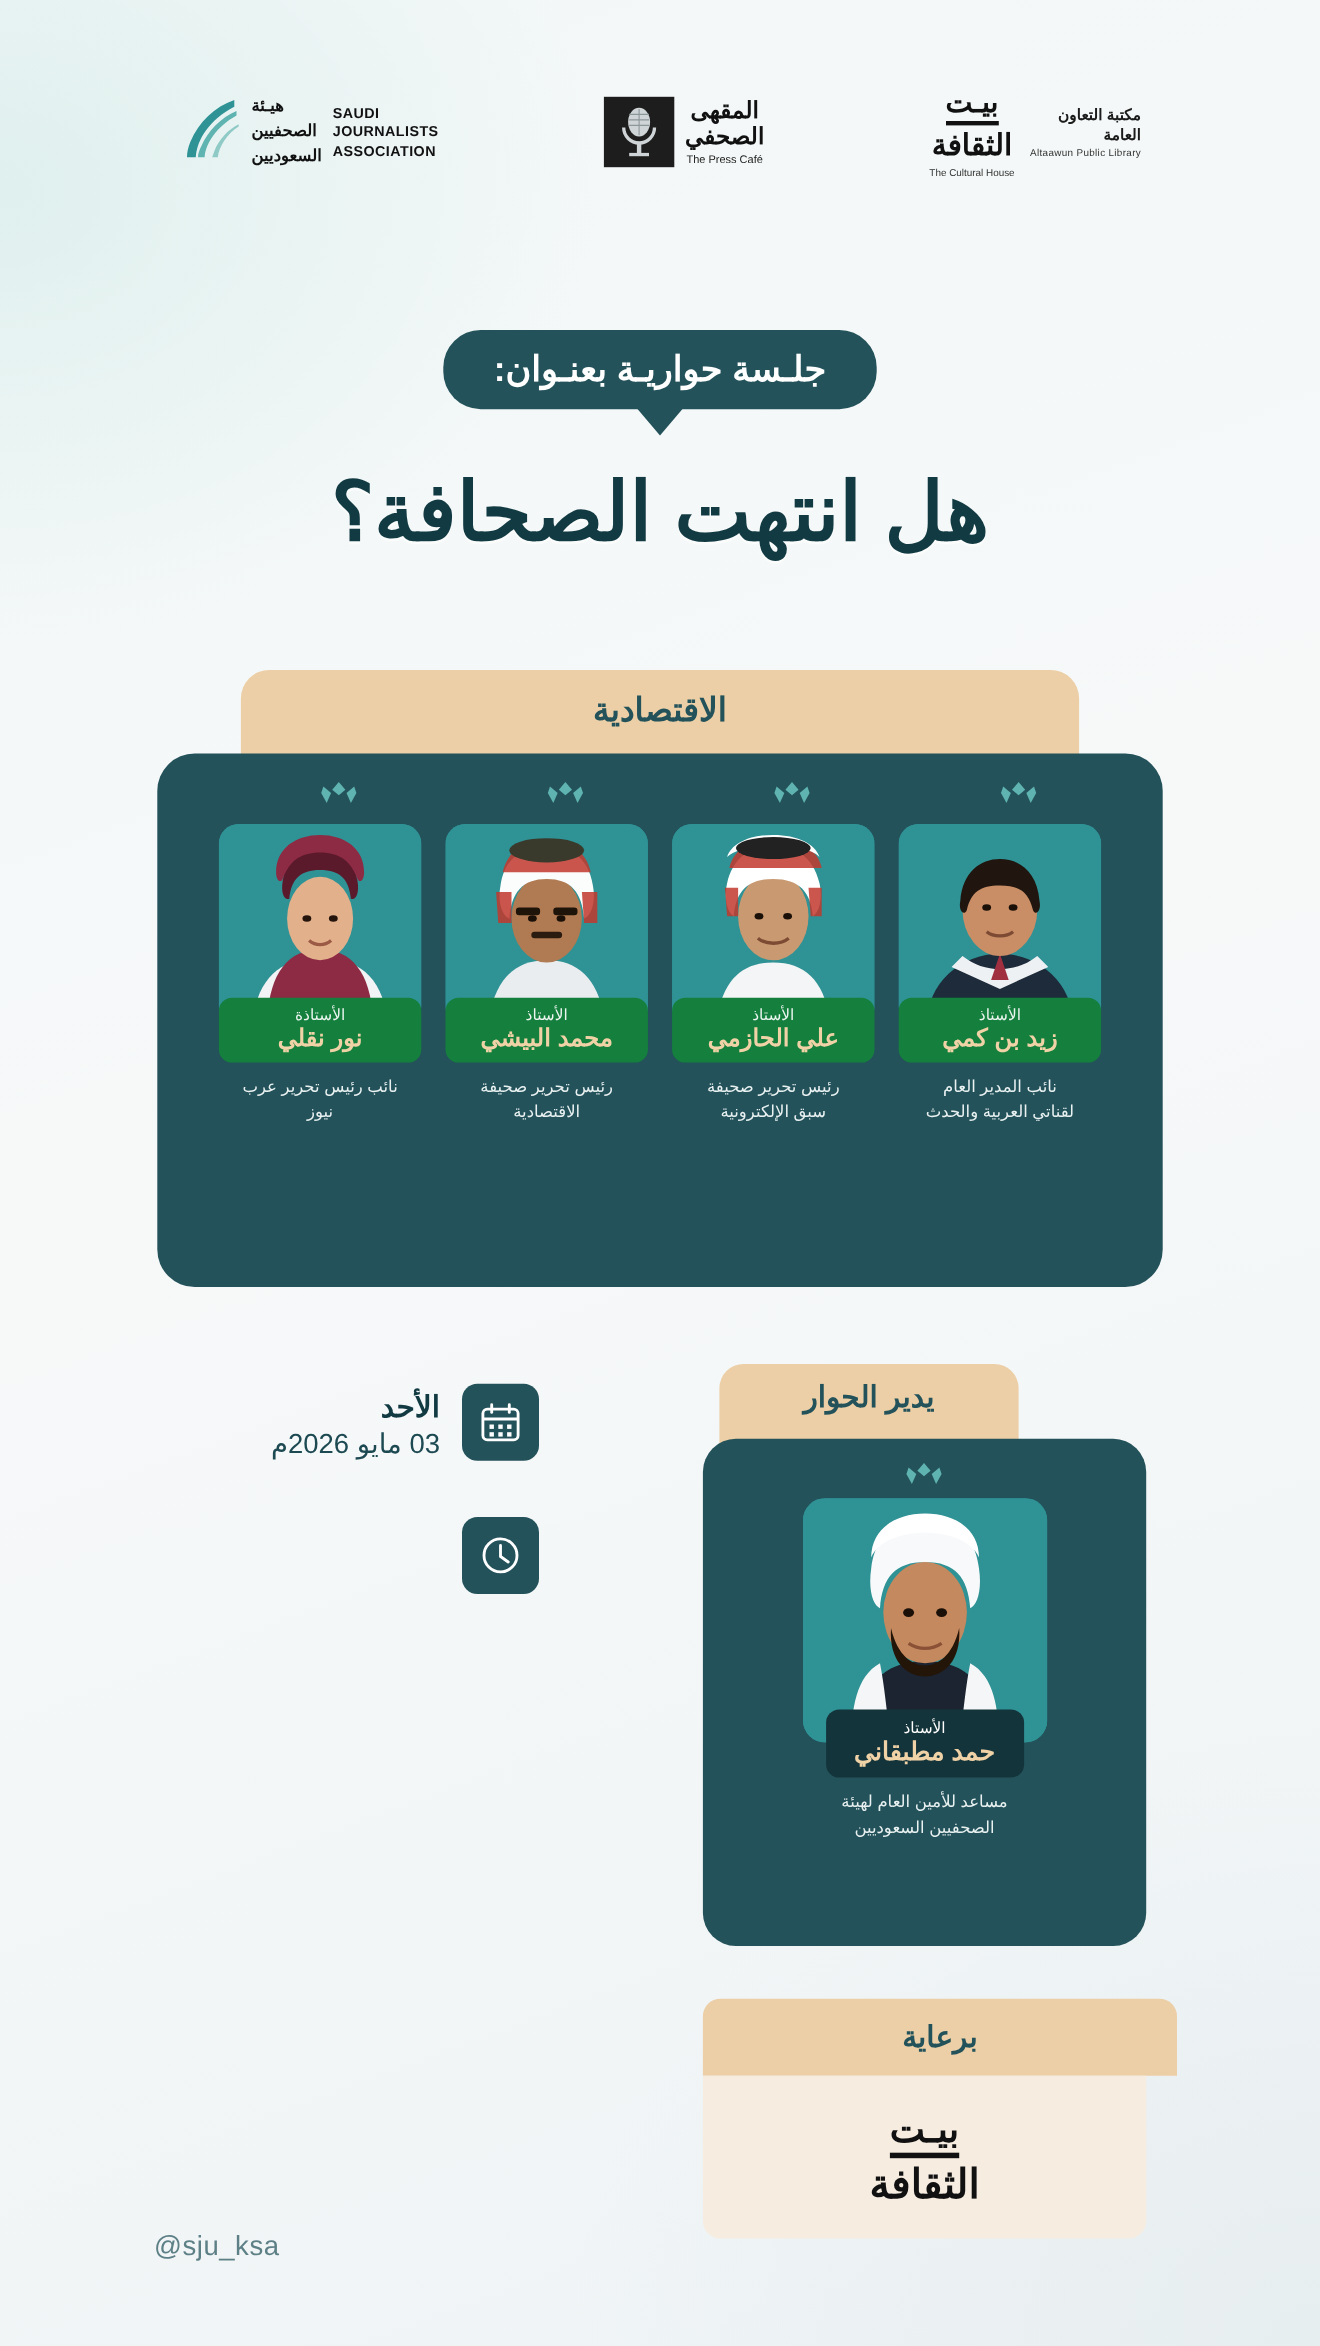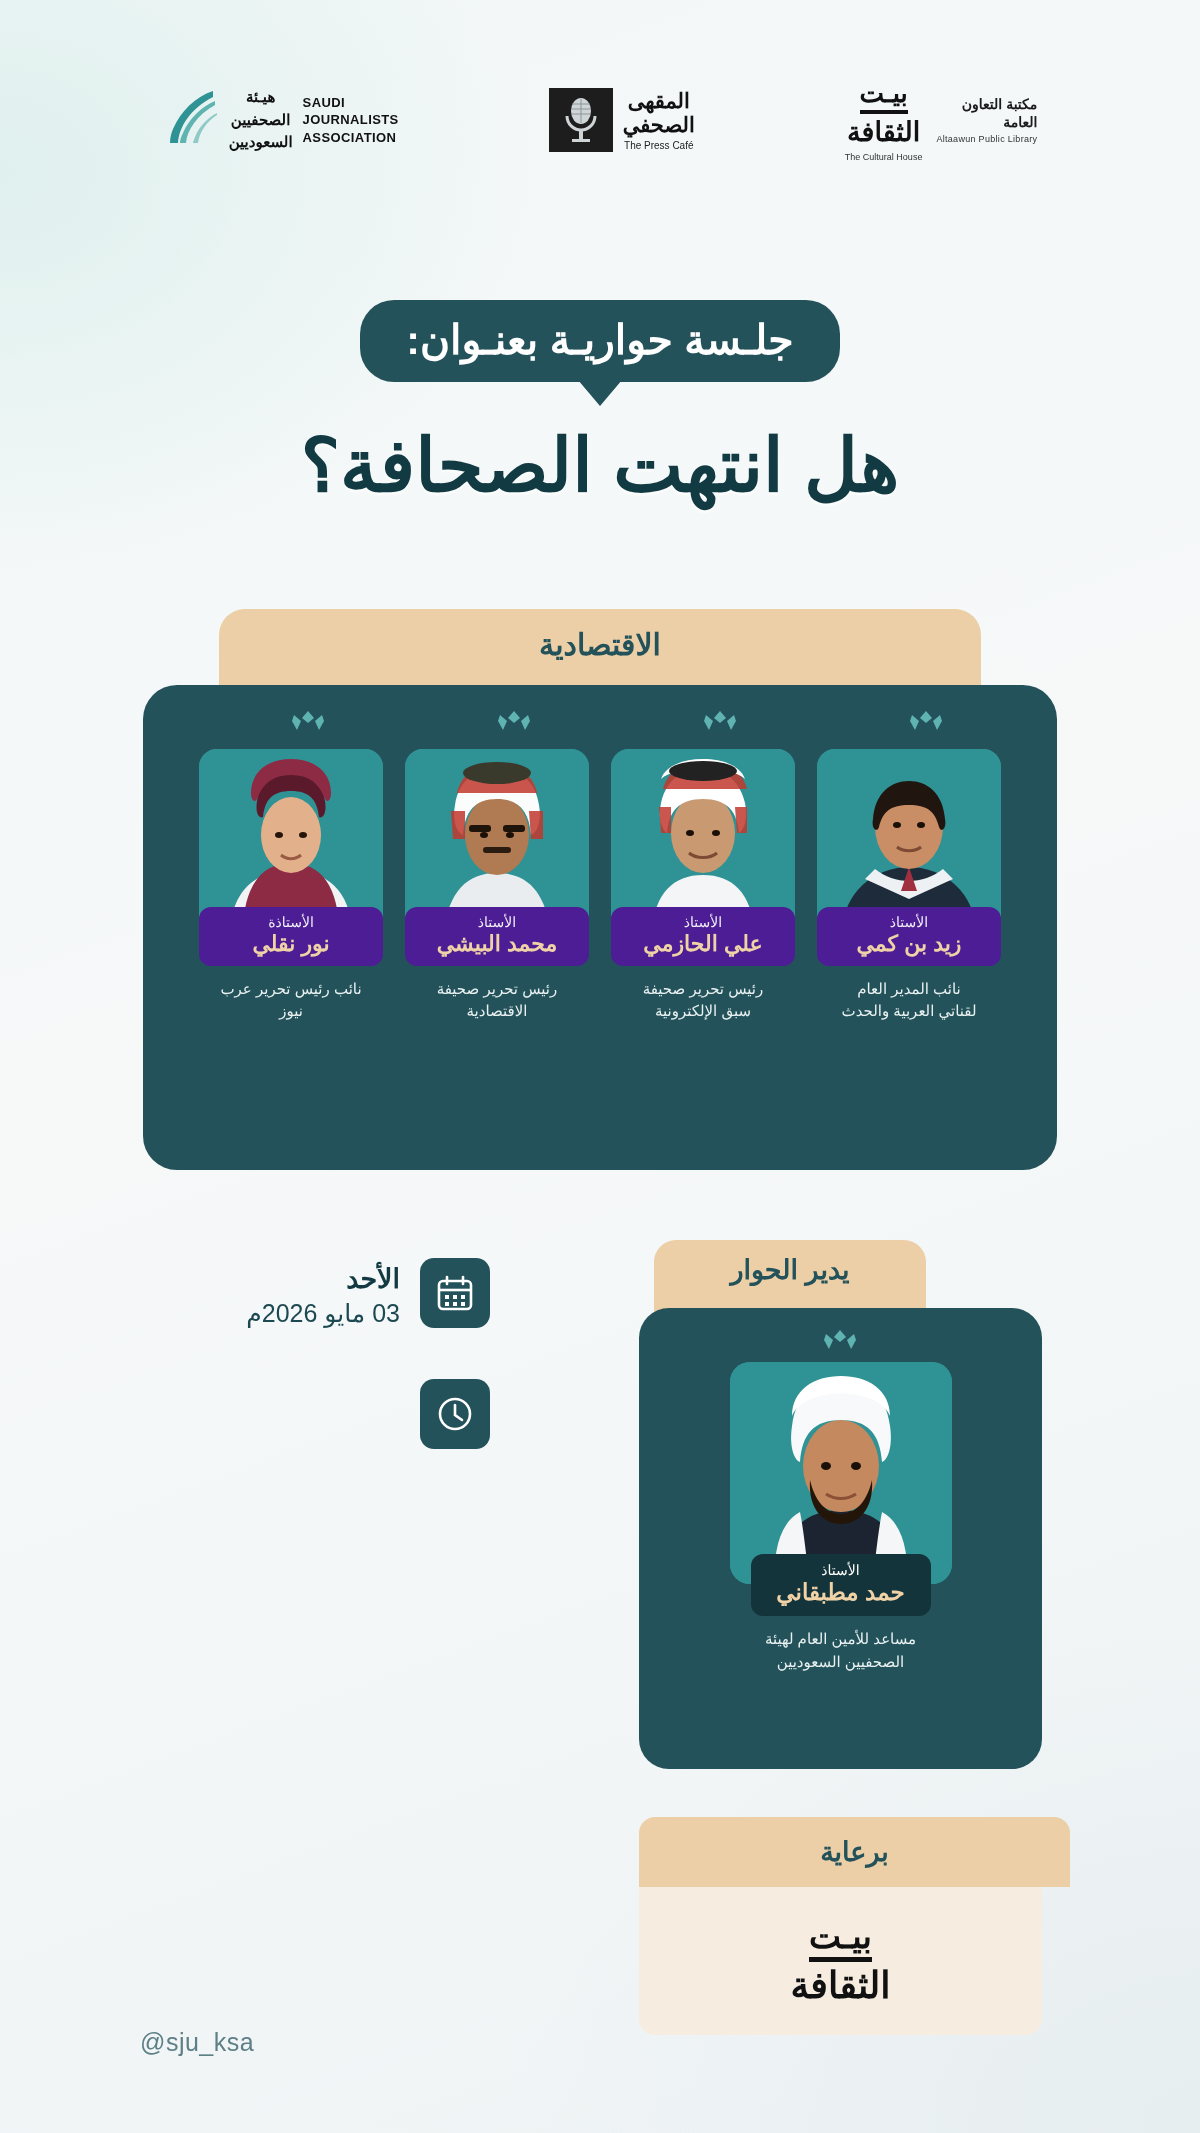--- a/index.html
+++ b/index.html
@@ -52,32 +52,32 @@
     font-size: 21px; font-weight: bold; color: #111; line-height: 1.15;
   }
   .press-cafe .pc-en { font-size: 10px; color: #222; margin-top: 3px; direction: ltr; }
   .mic-box {
     width: 64px; height: 64px; background: #1d1d1d; position: relative;
     display: flex; align-items: center; justify-content: center;
   }
   .mic-box svg { width: 40px; height: 48px; }
 
   .sja { display: flex; align-items: center; gap: 10px; }
-  .sja-ar { text-align: center; font-size: 15px; font-weight: bold; color: #111; line-height: 1.5; letter-spacing: .5px;}
+  .sja-ar { text-align: left; font-size: 15px; font-weight: bold; color: #111; line-height: 1.5; letter-spacing: .5px;}
   .sja-en { text-align: left; direction: ltr; font-size: 13px; font-weight: bold; color: #111; line-height: 1.35; letter-spacing: .4px;}
   .sja-mark { width: 56px; height: 62px; }
 
   
   .ribbon-wrap { position: absolute; top: 300px; left: 0; right: 0; text-align: center; }
   .ribbon {
     display: inline-block; position: relative;
     background: #23525a; color: #fff;
     padding: 16px 46px 18px;
     border-radius: 34px;
-    font-size: 41px; font-weight: bold;
+    font-size: 32px; font-weight: bold;
     letter-spacing: 1px;
   }
   .ribbon::after {
     content: ""; position: absolute; left: 50%; transform: translateX(-50%);
     bottom: -24px; width: 0; height: 0;
     border-left: 22px solid transparent; border-right: 22px solid transparent;
     border-top: 26px solid #23525a;
   }
   .headline {
     position: absolute; top: 420px; left: 0; right: 0; text-align: center;
@@ -106,21 +106,21 @@
   .sp {
     width: 184px; position: relative;
   }
   .sp .photo {
     width: 184px; height: 184px; border-radius: 18px; overflow: hidden;
     background: #2f9295; position: relative;
   }
   .sp .photo svg { position: absolute; inset: 0; width: 100%; height: 100%; }
   .sp .namebar {
     margin-top: -26px; position: relative; z-index: 3;
-    background: #4c1d95; border-radius: 12px; padding: 7px 6px 9px;
+    background: #15803d; border-radius: 12px; padding: 7px 6px 9px;
     text-align: center; color: #fff;
   }
   .sp .role { font-size: 14px; opacity: .92; }
   .sp .name { font-size: 22px; font-weight: bold; color: #f0d2a7; margin-top: 1px; }
   .sp .desc {
     margin-top: 12px; text-align: center; color: #e9f1f1;
     font-size: 15px; line-height: 1.45;
   }
 
   

